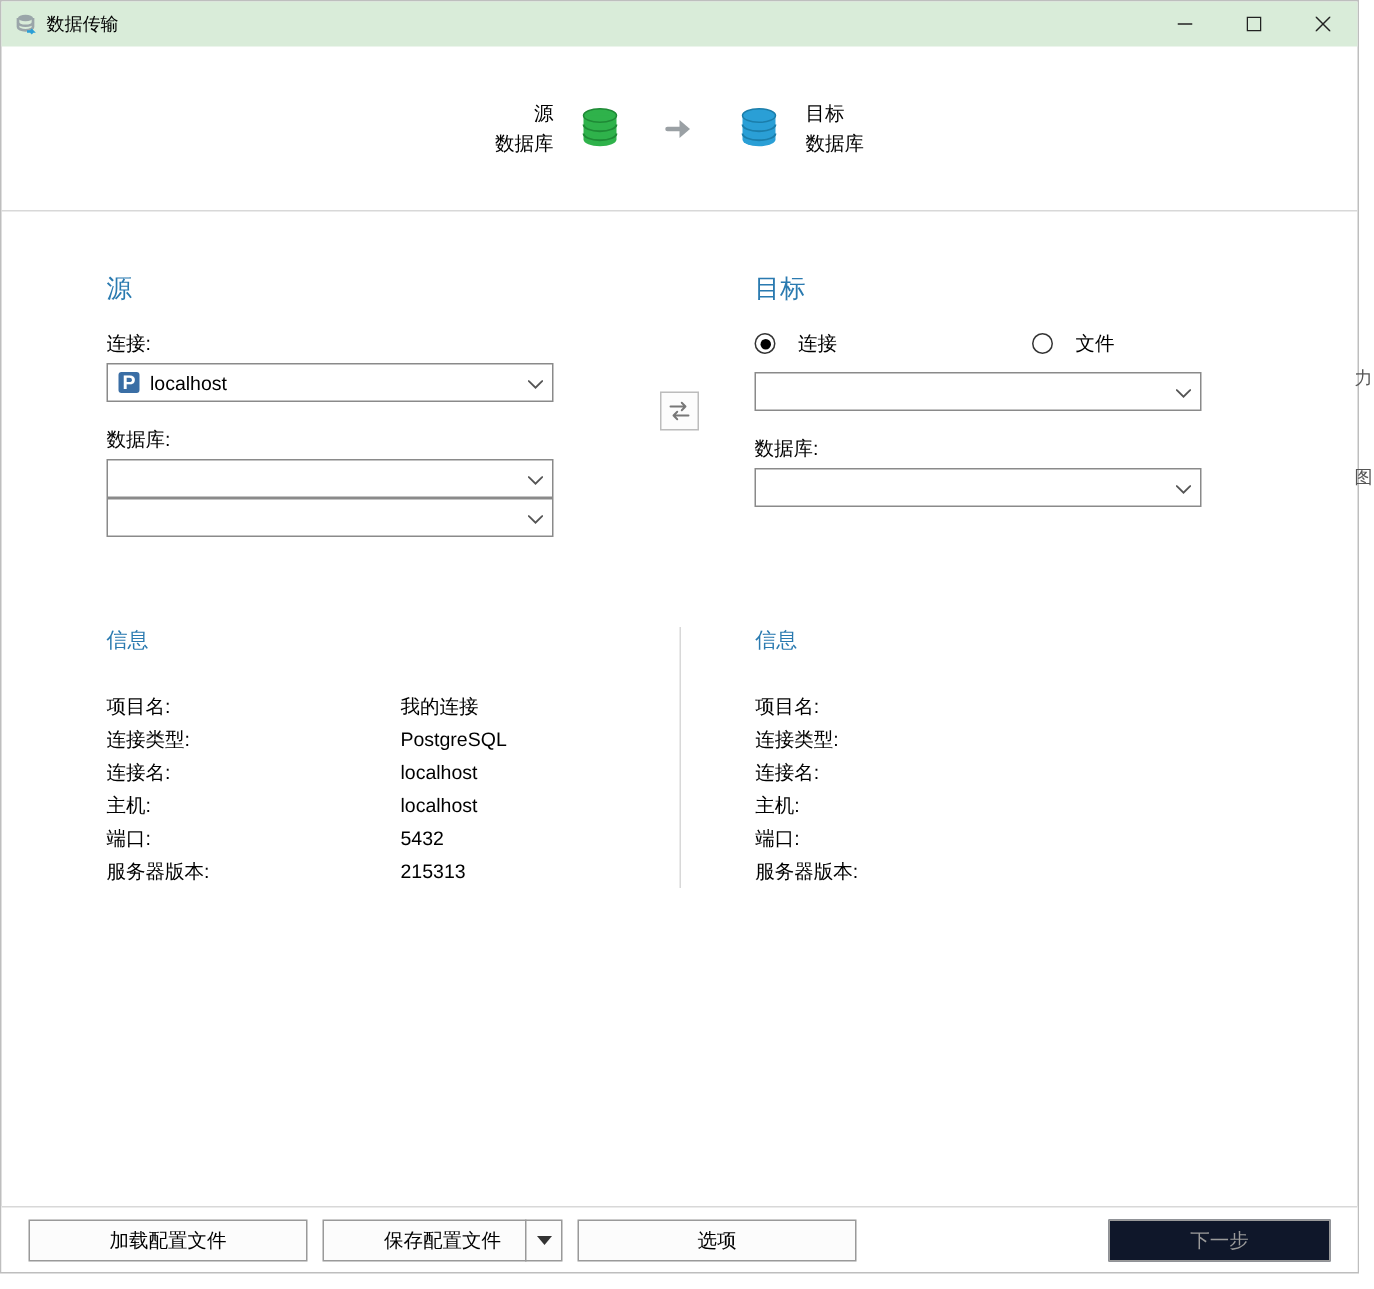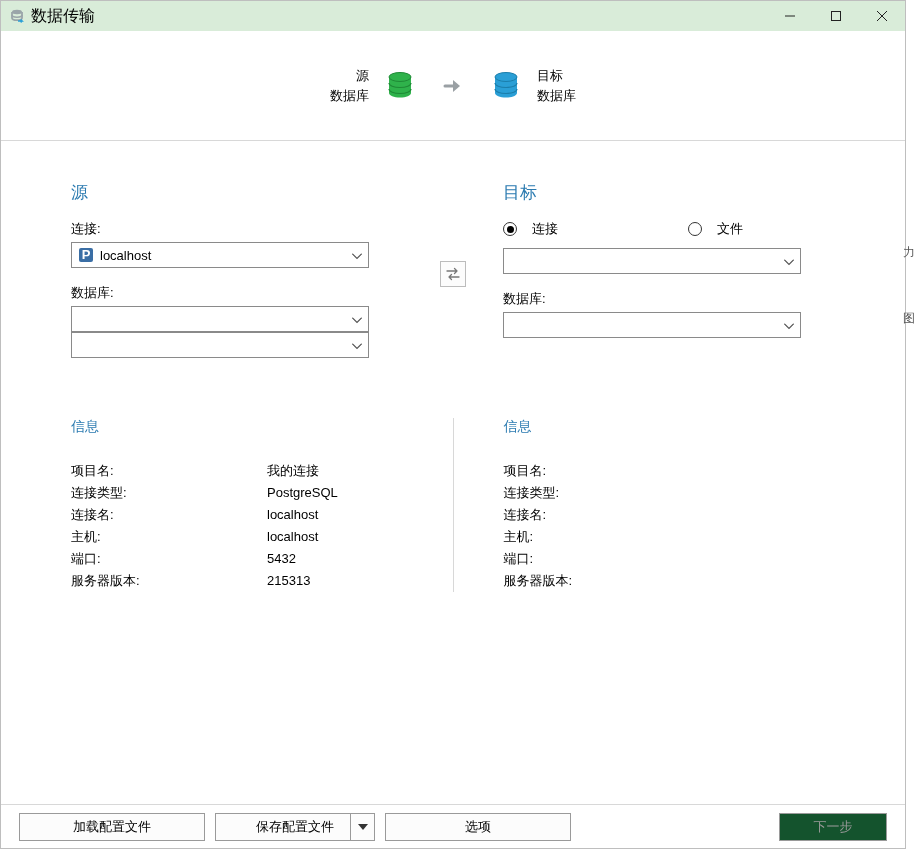--- a/index.html
+++ b/index.html
@@ -2,21 +2,21 @@
 <html><head>
 <meta charset="utf-8">
 <style>
   * { box-sizing: border-box; margin: 0; padding: 0; font-family: "Microsoft YaHei", "Segoe UI", sans-serif; font-size: 13px; color: #000; }
   html, body { width: 916px; height: 859px; background: #fff; }
   .window { width: 906px; height: 849px; border: 1px solid #bebebe; background: #fff; display: flex; flex-direction: column; }
   
   .titlebar { height: 30px; background: #d9ecd9; display: flex; align-items: center; padding-left: 8px; }
   .titlebar .app-icon { width: 16px; height: 16px; margin-right: 6px; position: relative; }
   .titlebar .app-icon svg { display: block; }
-  .titlebar .title-text { flex: 0 0 auto; font-size: 16px; }
+  .titlebar .title-text { flex: 0 0 auto; font-size: 12px; }
   .titlebar .spacer { flex: 1 1 auto; }
   .titlebar .win-btn { width: 46px; height: 30px; display: flex; align-items: center; justify-content: center; }
   .titlebar .win-btn svg { display: block; }
   
   .header-band { height: 110px; border-bottom: 1px solid #d8d8d8; display: flex; align-items: center; justify-content: center; gap: 24px; }
   .hb-group { display: flex; align-items: center; gap: 14px; }
   .hb-text { text-align: right; line-height: 20px; }
   .hb-text.right { text-align: left; }
   .hb-line { display: block; }
   .db-icon { width: 34px; height: 34px; }
@@ -47,21 +47,21 @@
   .info-line { display: flex; line-height: 22px; gap: 48px; }
   .info-label { width: 148px; }
   .info-value { }
   
   .footer { height: 44px; border-top: 1px solid #d8d8d8; background: #fff; display: flex; align-items: center; padding: 0 18px; gap: 10px; }
   .btn { height: 28px; border: 1px solid #9a9a9a; background: #fcfcfc; display: flex; align-items: center; justify-content: center; font-size: 13px; }
   .btn.save { width: 160px; position: relative; }
   .btn.save .split { position: absolute; right: 0; top: -1px; bottom: -1px; width: 24px; border-left: 1px solid #9a9a9a; display: flex; align-items: center; justify-content: center; }
   .btn.load { width: 186px; }
   .btn.options { width: 186px; }
-  .btn.next { width: 108px; color: #9a9a9a; background: #14532d; }
+  .btn.next { width: 148px; color: #9a9a9a; background: #0f172a; }
   .footer .spacer { flex: 1 1 auto; }
   
   .edge-hints { position: absolute; right: 0; top: 0; bottom: 0; width: 10px; pointer-events: none; }
   .edge-hint { position: absolute; right: 1px; font-size: 12px; color: #555; }
 </style>
 </head>
 <body>
 
 <div class="window">
 

